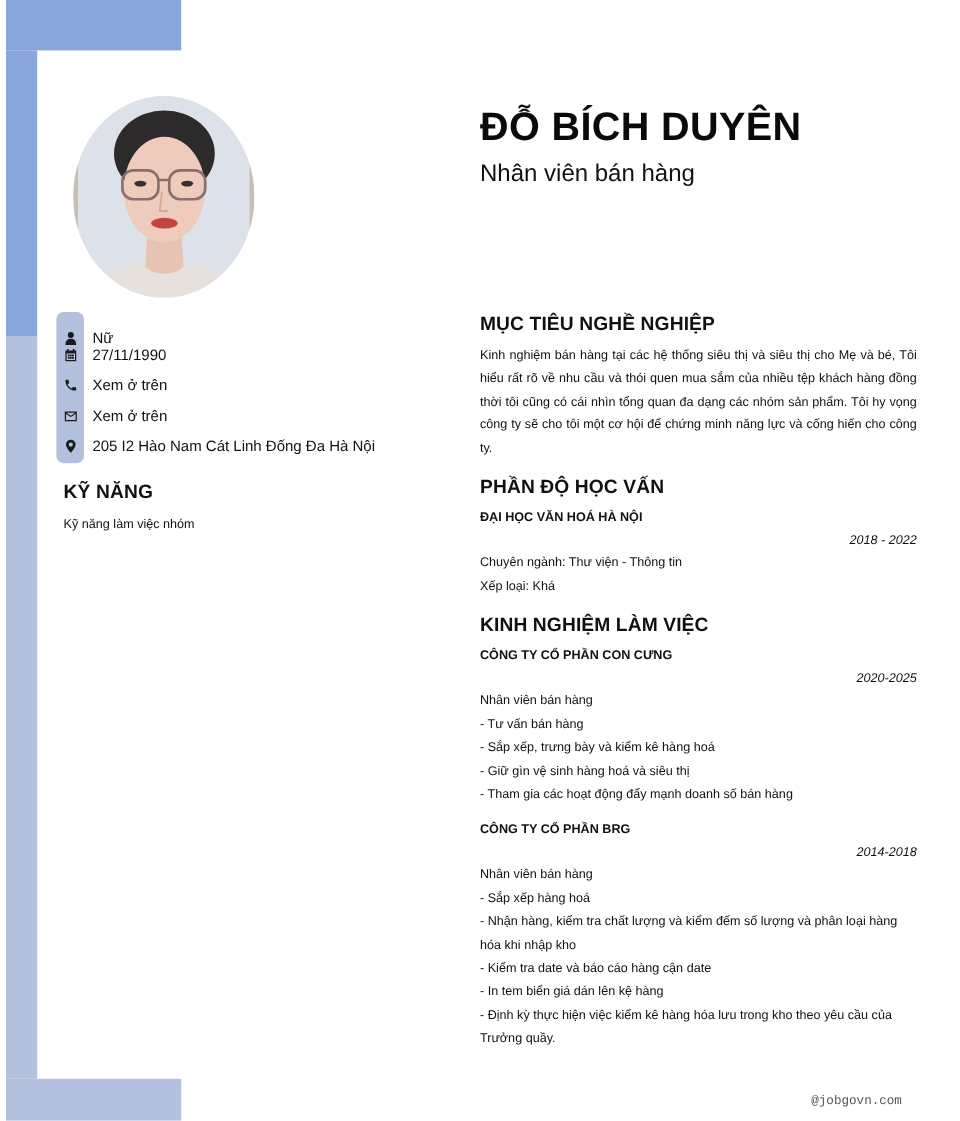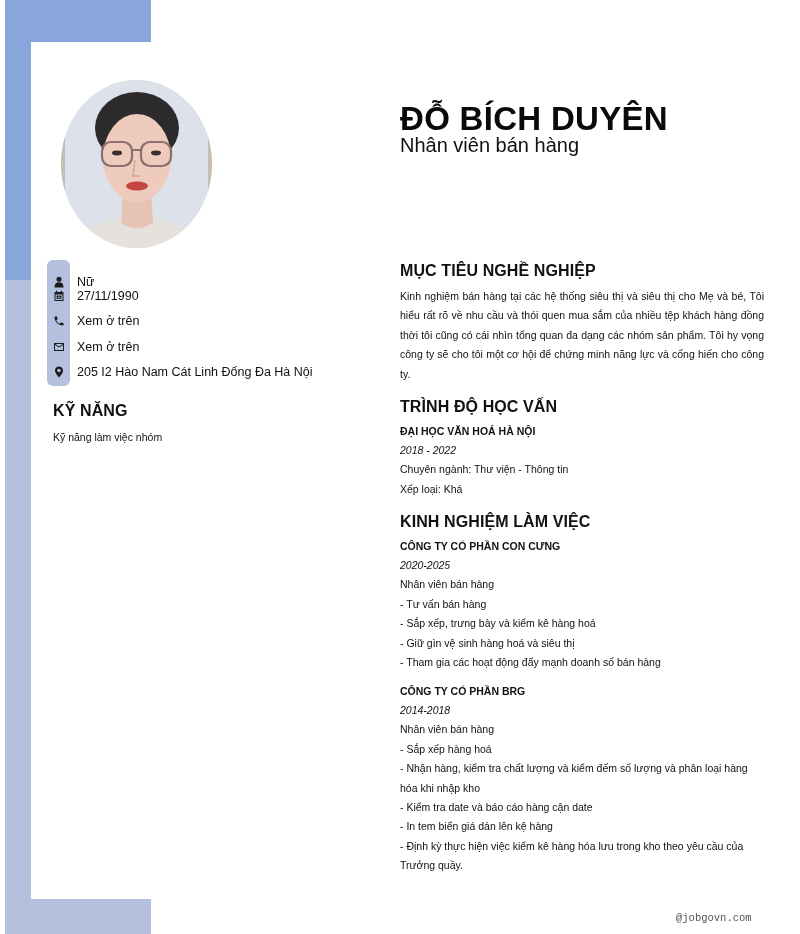--- a/index.html
+++ b/index.html
@@ -19,28 +19,28 @@
     .contact-pill { position: absolute; left: 0; top: 0; width: 23px; height: 126px; background: #b3c1df; border-radius: 6px; }
     .contact-row { position: absolute; left: 0; height: 20px; display: flex; align-items: center; }
     .contact-row .ico { width: 23px; height: 20px; display: flex; align-items: center; justify-content: center; }
     .contact-row .ico svg { width: 12px; height: 12px; fill: #1b1b1b; }
     .contact-row .txt { margin-left: 7px; font-size: 12.5px; color: #111; white-space: nowrap; }
 
     .section-title { position: absolute; font-weight: bold; font-size: 16px; color: #111; letter-spacing: 0.1px; }
     .skills { position: absolute; left: 53px; top: 428px; }
     .skills .item { font-size: 10.5px; line-height: 19px; color: #111; }
 
-    .name { position: absolute; left: 400px; top: 100px; font-size: 33px; font-weight: bold; color: #0a0a0a; letter-spacing: 0.3px; }
+    .name { position: absolute; left: 400px; top: 87px; font-size: 33px; font-weight: bold; color: #0a0a0a; letter-spacing: 0.3px; }
     .role { position: absolute; left: 400px; top: 134px; font-size: 20px; color: #111; }
 
     .right-block { position: absolute; left: 400px; width: 364px; }
     .para { font-size: 10.5px; line-height: 19.4px; text-align: justify; color: #111; }
     .line { font-size: 10.5px; line-height: 19.4px; color: #111; }
     .org { font-size: 10.5px; font-weight: bold; line-height: 19px; color: #111; }
-    .period { font-size: 10.5px; font-style: italic; line-height: 19.4px; color: #111; }
+    .period { font-size: 10.5px; font-style: italic; line-height: 19.4px; color: #111; text-align: right; }
 
     .watermark { position: absolute; left: 676px; top: 912px; font-family: "Liberation Mono", "DejaVu Sans Mono", monospace; font-size: 10.5px; color: #555; }
   </style>
 </head>
 <body>
 
 <div class="deco deco-top"></div>
 <div class="deco deco-strip-dark"></div>
 <div class="deco deco-strip-light"></div>
 <div class="deco deco-bottom"></div>
@@ -138,21 +138,21 @@
 </div>
 
 <div class="name">ĐỖ BÍCH DUYÊN</div>
 <div class="role">Nhân viên bán hàng</div>
 
 <div class="section-title" style="left:400px; top:262px;">MỤC TIÊU NGHỀ NGHIỆP</div>
 <div class="right-block" style="top:287px;">
   <div class="para">Kinh nghiệm bán hàng tại các hệ thống siêu thị và siêu thị cho Mẹ và bé, Tôi hiểu rất rõ về nhu cầu và thói quen mua sắm của nhiều tệp khách hàng đồng thời tôi cũng có cái nhìn tổng quan đa dạng các nhóm sản phẩm. Tôi hy vọng công ty sẽ cho tôi một cơ hội để chứng minh năng lực và cống hiến cho công ty.</div>
 </div>
 
-<div class="section-title" style="left:400px; top:398px;">TRÌNH ĐỘ HỌC VẤN</div>
+<div class="section-title" style="left:400px; top:398px;">PHẦN ĐỘ HỌC VẤN</div>
 <div class="right-block" style="top:422px;">
   <div class="org">ĐẠI HỌC VĂN HOÁ HÀ NỘI</div>
   <div class="period">2018 - 2022</div>
   <div class="line">Chuyên ngành: Thư viện - Thông tin</div>
   <div class="line">Xếp loại: Khá</div>
 </div>
 
 <div class="section-title" style="left:400px; top:513px;">KINH NGHIỆM LÀM VIỆC</div>
 
 <div class="right-block" style="top:537px;">

